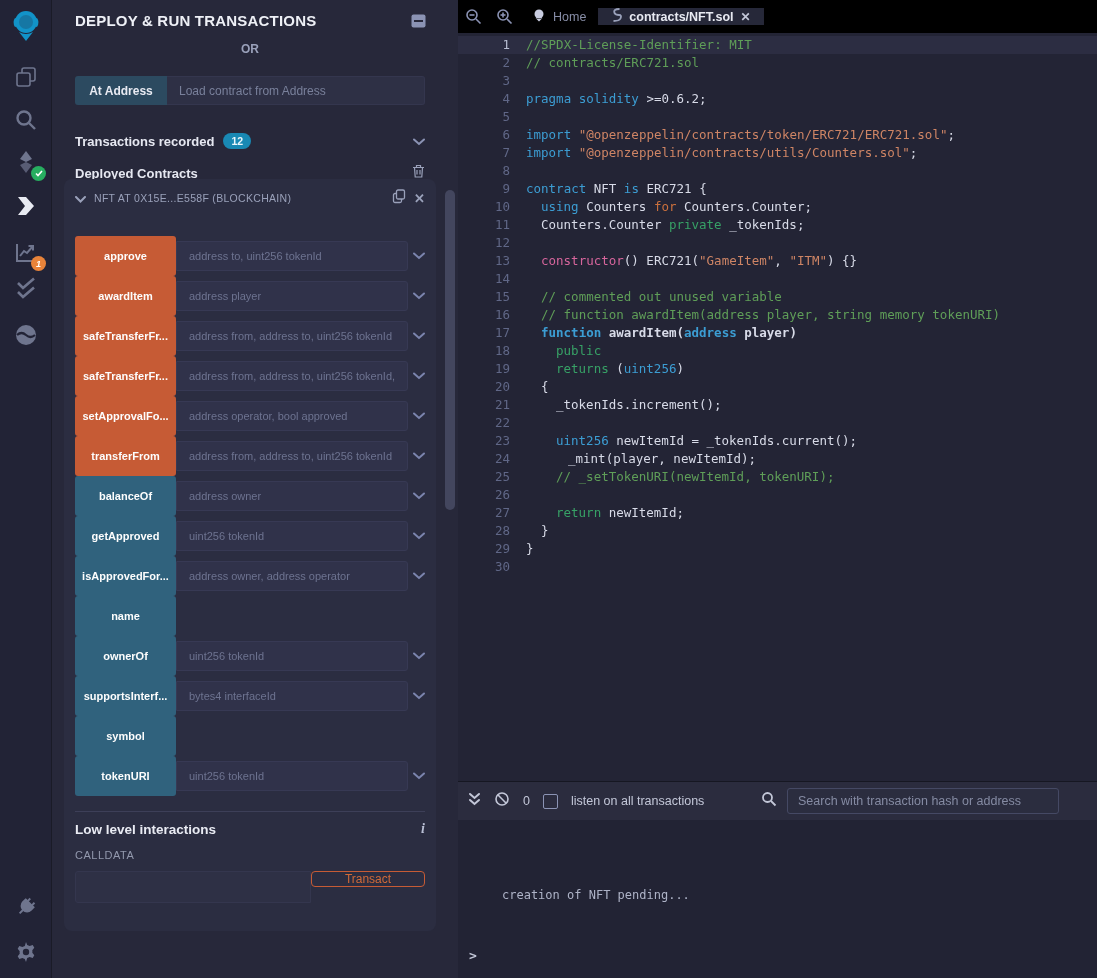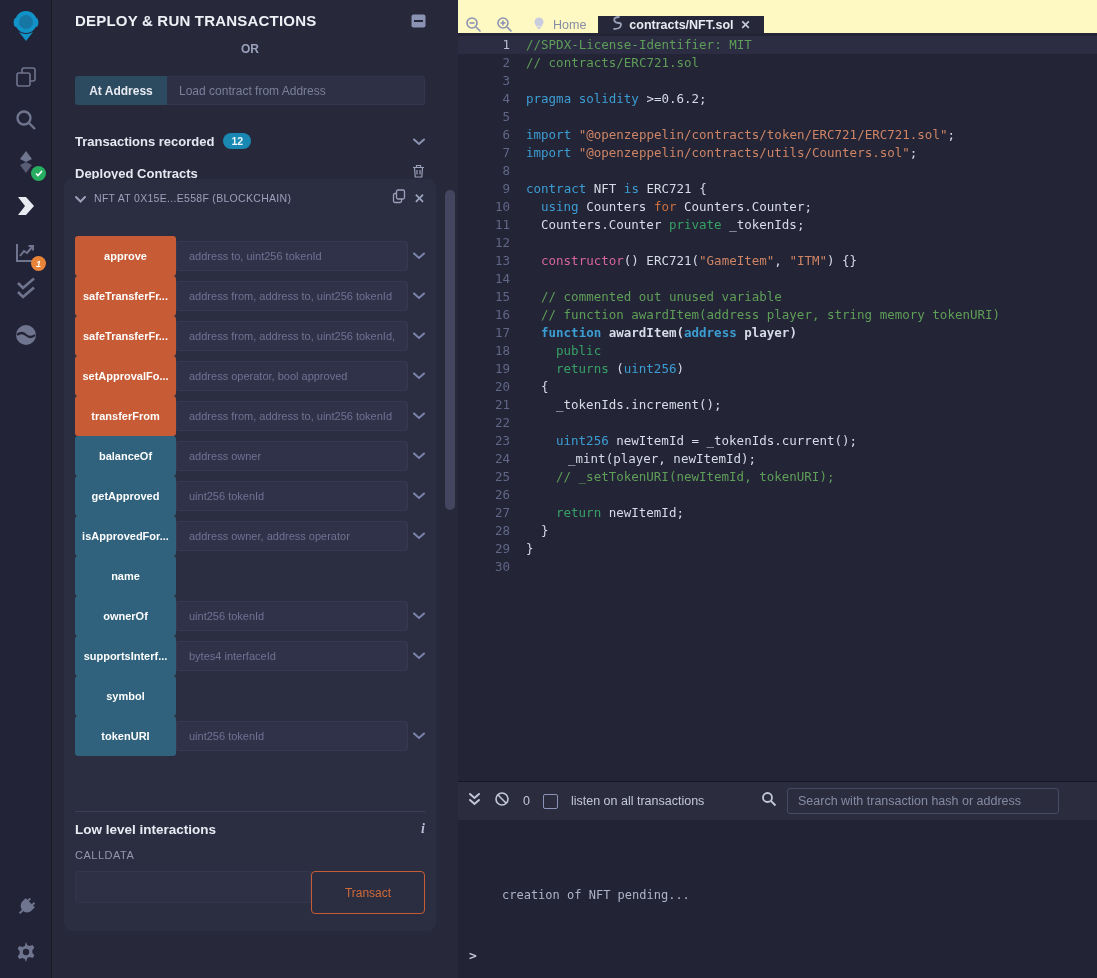--- a/index.html
+++ b/index.html
@@ -70,30 +70,30 @@
              align-items:center; justify-content:space-between; }
   .lli-title { font-size:13.5px; font-weight:600; color:#e9ebf3; }
   .info-i { font-family:"Liberation Serif",serif; font-style:italic; font-weight:bold;
             font-size:14px; color:#b9bfd4; cursor:pointer; }
   .calldata-label { position:absolute; top:670px; left:11px; font-size:11px; color:#9298ad;
                     letter-spacing:.5px; }
   .calldata-row { position:absolute; top:692px; left:11px; right:11px; height:32px; display:flex; }
   .calldata-row input { flex:1; height:32px; background:#2e3045; border:1px solid #34364e;
                         border-radius:3px 0 0 3px; outline:none; color:#cfd3e2; padding:0 10px;
                         font-family:"Liberation Sans",sans-serif; }
-  .transact-btn { width:114px; height:43px; background:transparent; border:1px solid #c65b35;
+  .transact-btn { width:114px; height:16px; background:transparent; border:1px solid #c65b35;
                   border-radius:4px; color:#d06a38; font-size:12px; cursor:pointer;
                   font-family:"Liberation Sans",sans-serif; }
   .panel-thumb { position:absolute; right:3px; top:190px; width:10px; height:320px;
                  background:#43465e; border-radius:5px; }
 
   
   .main { position:absolute; left:458px; top:0; width:639px; height:100%; background:#232435; }
-  .tabbar { position:absolute; top:0; left:0; right:0; height:33px; background:#fef9c3;
-            display:flex; align-items:flex-end; }
+  .tabbar { position:absolute; top:0; left:0; right:0; height:33px; background:#000000;
+            display:flex; align-items:center; }
   .zoombtn { width:31px; display:flex; align-items:center; justify-content:center; cursor:pointer; }
   .tab { display:flex; align-items:center; gap:7px; padding:0 12px; font-size:12.5px;
          color:#878da6; cursor:pointer; border-right:1px solid #262737; }
   .tab.active { background:#262839; color:#e8eaf2; font-weight:600; }
   .tab .tab-close { color:#c3c7d8; font-size:12px; font-weight:bold; }
 
   .editor { position:absolute; top:33px; left:0; right:0; height:748px; background:#232435;
             font-family:"DejaVu Sans Mono",monospace; font-size:12.5px; padding-top:3px; }
   .cl { display:flex; height:18px; line-height:18px; white-space:pre; }
   .cl.hl { background:#2c2d42; }
@@ -257,20 +257,29 @@
               <path d="M9.5 10 v2 a1.5 1.5 0 0 1 -1.5 1.5 h-5 a1.5 1.5 0 0 1 -1.5 -1.5 v-6 a1.5 1.5 0 0 1 1.5 -1.5 h1.5"></path>
           </svg>
         </span>
         <span class="close-x">✕</span>
       </div>
 
       <div class="fn-list" id="fn-list">
           <div class="fn-row">
             <button class="fn-btn write">approve</button>
             <input class="fn-input" placeholder="address to, uint256 tokenId" style="">
+            <span class="fn-chev">
+              <svg width="12" height="8">
+                <polyline points="1,1.5 6,6 11,1.5" stroke="#7b84ad" stroke-width="2" fill="none" stroke-linecap="round"></polyline>
+              </svg>
+            </span>
+          </div>
+          <div class="fn-row">
+            <button class="fn-btn write">awardItem</button>
+            <input class="fn-input" placeholder="address player" style="">
             <span class="fn-chev">
               <svg width="12" height="8">
                 <polyline points="1,1.5 6,6 11,1.5" stroke="#7b84ad" stroke-width="2" fill="none" stroke-linecap="round"></polyline>
               </svg>
             </span>
           </div>
           <div class="fn-row">
             <button class="fn-btn write">safeTransferFr...</button>
             <input class="fn-input" placeholder="address from, address to, uint256 tokenId" style="">
             <span class="fn-chev">

